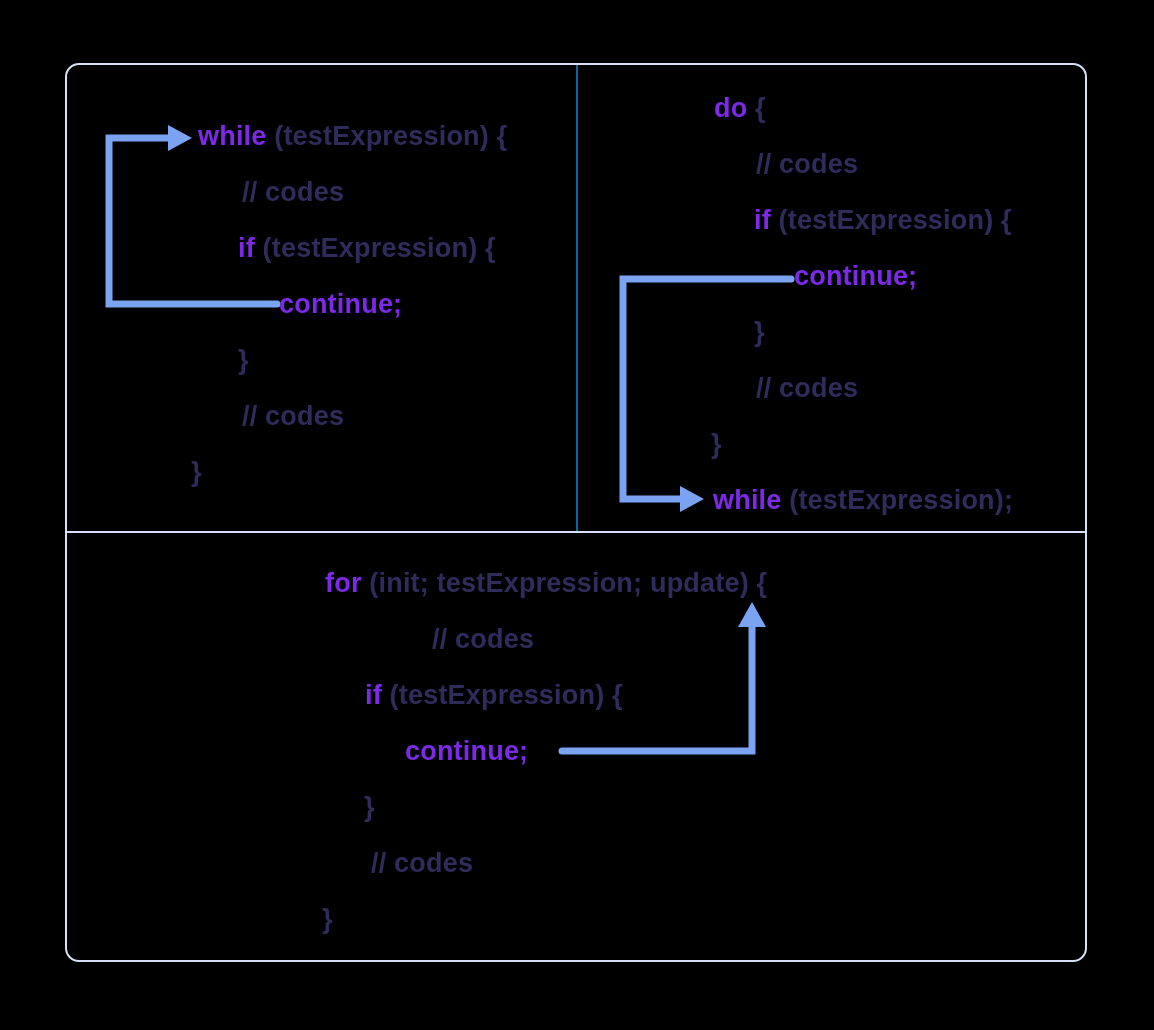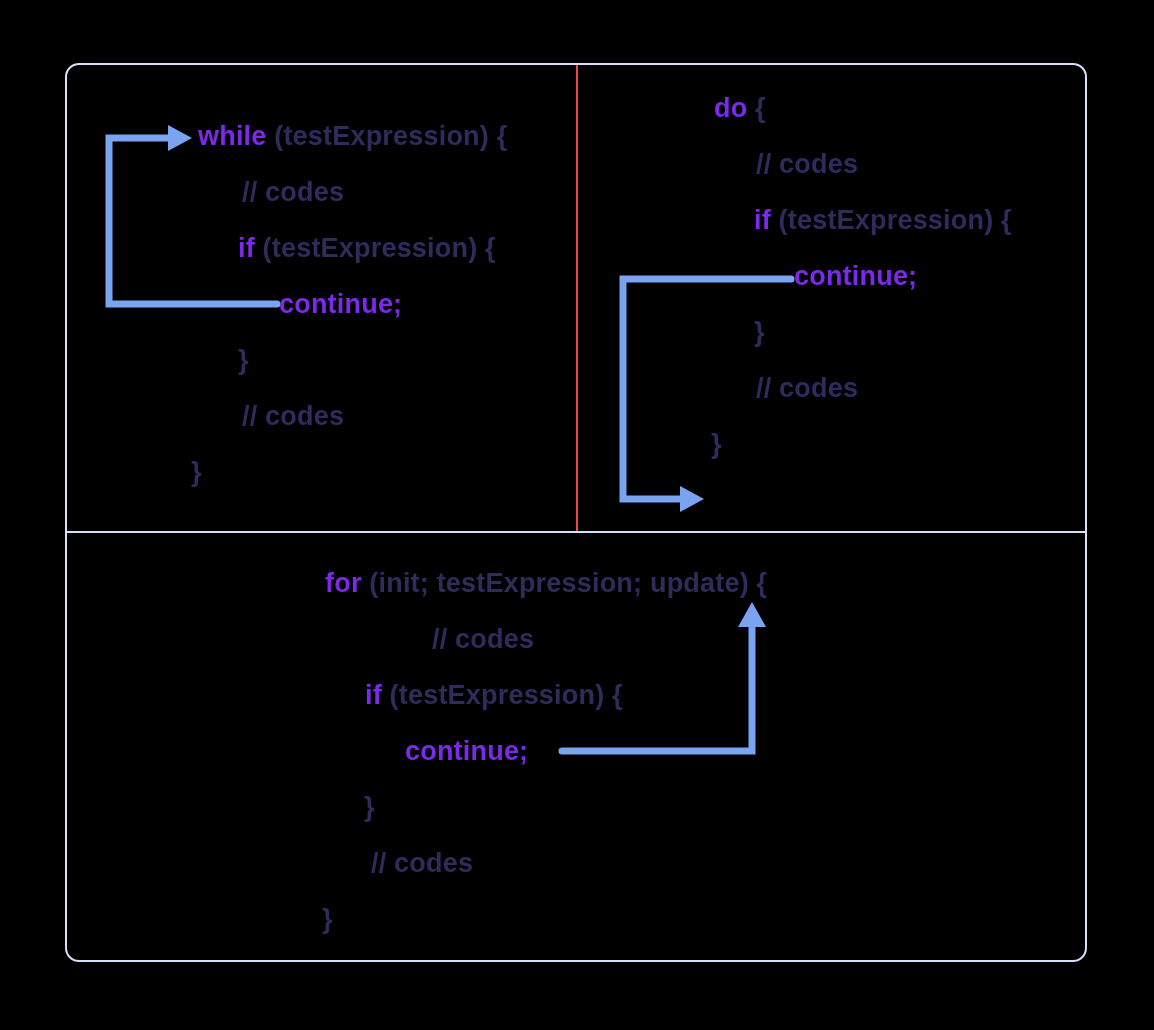--- a/index.html
+++ b/index.html
@@ -29,21 +29,21 @@
     height: 468px;
     border-bottom: 2px solid #d6e0f8;
     box-sizing: border-box;
   }
   .panel {
     position: relative;
     box-sizing: border-box;
   }
   .panel-tl {
     width: 511px;
-    border-right: 2px solid #ef4444;
+    border-right: 2px solid #0369a1;
   }
   .panel-tr { flex: 1; padding-left: 30px; }
   .row-bottom {
     position: relative;
     height: 376px;
     box-sizing: border-box;
   }
   .line {
     position: absolute;
     font-size: 27px;
@@ -87,20 +87,21 @@
         <polyline points="213,214 45,214 45,434 103,434" fill="none" stroke="#7aa3f2" stroke-width="7" stroke-linecap="round" stroke-linejoin="miter"></polyline>
         <polygon points="102,421 102,447 126,434" fill="#7aa3f2"></polygon>
       </svg>
       <div class="line" style="left:136px; top:29px"><span class="kw">do</span><span class="pl"> {</span></div>
       <div class="line" style="left:178px; top:85px"><span class="pl">// codes</span></div>
       <div class="line" style="left:176px; top:141px"><span class="kw">if</span><span class="pl"> (testExpression) {</span></div>
       <div class="line" style="left:216px; top:197px"><span class="kw">continue;</span></div>
       <div class="line" style="left:176px; top:253px"><span class="pl">}</span></div>
       <div class="line" style="left:178px; top:309px"><span class="pl">// codes</span></div>
       <div class="line" style="left:133px; top:365px"><span class="pl">}</span></div>
+      <div class="line" style="left:135px; top:421px"><span class="kw">while</span><span class="pl"> (testExpression);</span></div>
     </section>
 
   </div>
 
   <section class="panel row-bottom">
     <svg class="arrow" width="1020" height="427" viewBox="0 0 1020 427">
       <polyline points="495,218 685,218 685,92" fill="none" stroke="#7aa3f2" stroke-width="7" stroke-linecap="round" stroke-linejoin="miter"></polyline>
       <polygon points="671,94 699,94 685,69" fill="#7aa3f2"></polygon>
     </svg>
     <div class="line" style="left:258px; top:36px"><span class="kw">for</span><span class="pl"> (init; testExpression; update) {</span></div>

